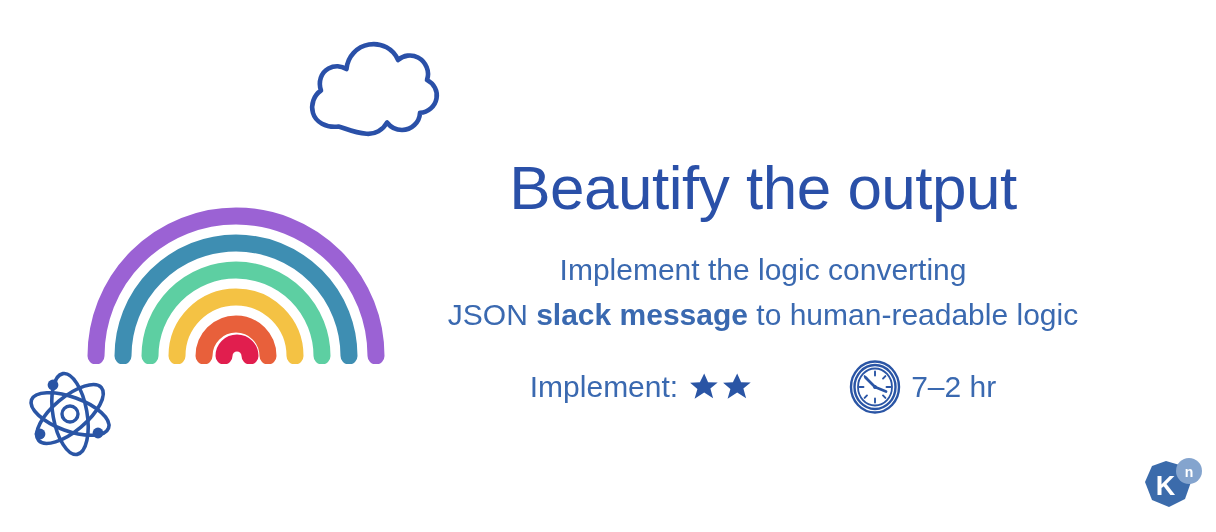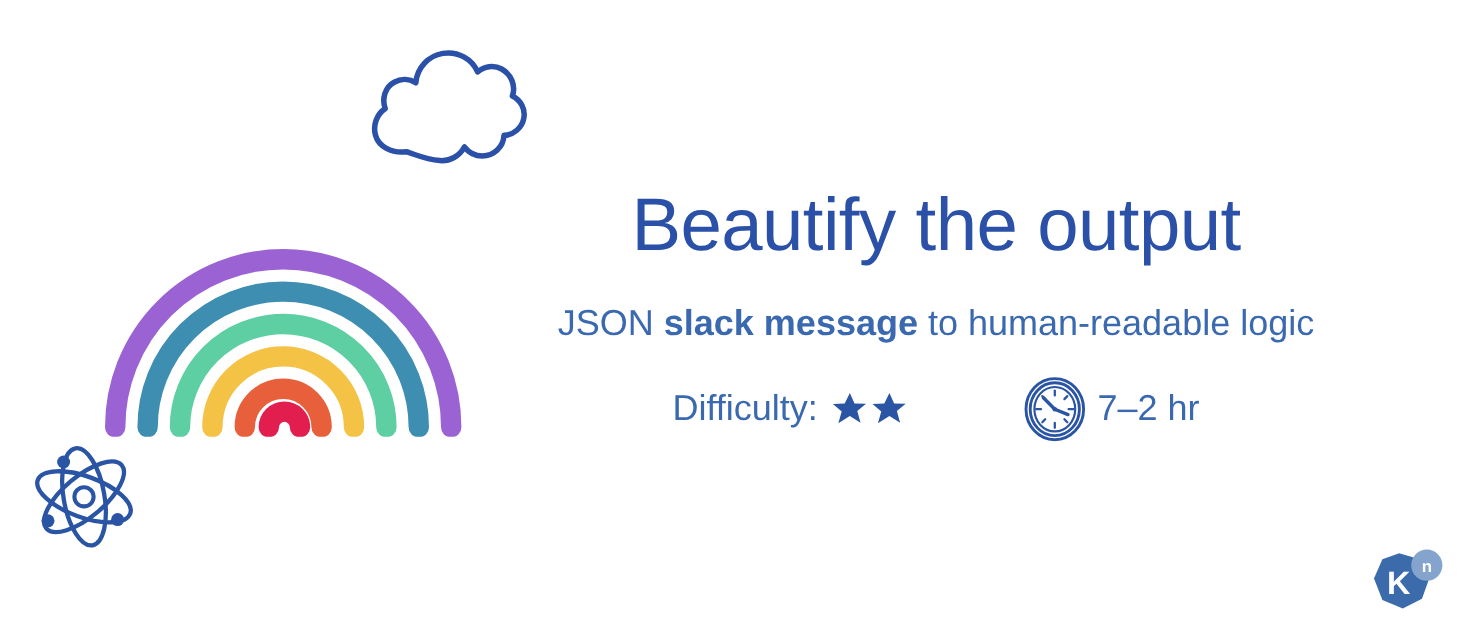--- a/index.html
+++ b/index.html
@@ -25,21 +25,21 @@
     position: absolute;
     pointer-events: none;
   }
   #cloud-art   { left: 300px; top: 38px;  width: 150px; height: 105px; }
   #rainbow-art { left: 84px;  top: 188px; width: 304px; height: 176px; }
   #atom-art    { left: 22px;  top: 368px; width: 96px;  height: 92px; }
 
   
   #text-block {
     position: absolute;
-    left: 400px;
+    left: 383px;
     top: 155px;
     width: 760px;
     text-align: center;
   }
 
   #page-title {
     font-size: 62px;
     font-weight: 400;
     letter-spacing: -0.5px;
     line-height: 1.06;
@@ -151,27 +151,28 @@
         <circle cx="76" cy="65" r="5.4"></circle>
       </g>
     </svg>
   </div>
 
   <div id="text-block">
 
     <h1 id="page-title">Beautify the output</h1>
 
     <div id="subtitle">
+      <div>Implement the logic converting</div>
       <div><span>JSON </span><span class="strong">slack message</span><span> to human-readable logic</span></div>
     </div>
 
     <div id="meta-row">
 
       <div class="meta-group">
-        <span class="meta-text">Difficulty:</span>
+        <span class="meta-text">Implement:</span>
         <span id="difficulty-stars">
           <svg width="32" height="32" viewBox="0 0 32 32" aria-hidden="true">
             <path d="M16.2 2.4 L20.1 11.3 L29.7 11.4 L22.4 17.6
                      L25.1 27.3 L16.2 21.6 L6.6 27.8 L9.4 17.9
                      L2.1 11.7 L11.9 11.2 Z" fill="#2A55A5"></path>
           </svg>
           <svg width="32" height="32" viewBox="0 0 32 32" aria-hidden="true">
             <path d="M16.2 2.4 L20.1 11.3 L29.7 11.4 L22.4 17.6
                      L25.1 27.3 L16.2 21.6 L6.6 27.8 L9.4 17.9
                      L2.1 11.7 L11.9 11.2 Z" fill="#2A55A5"></path>

